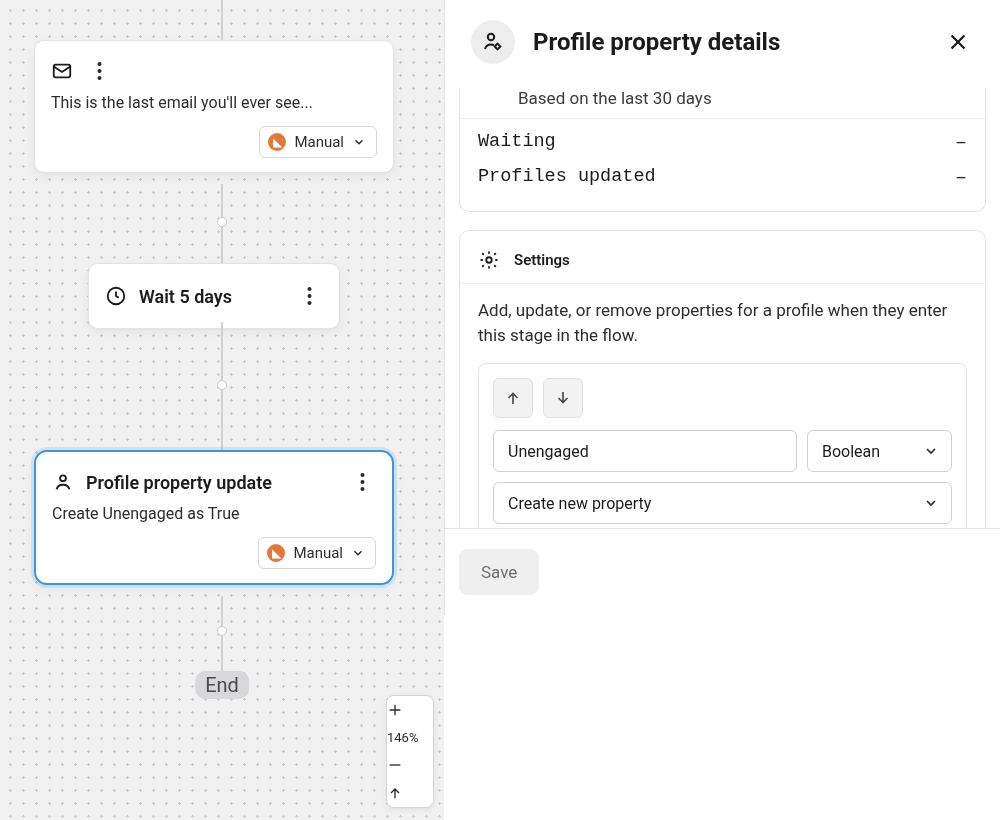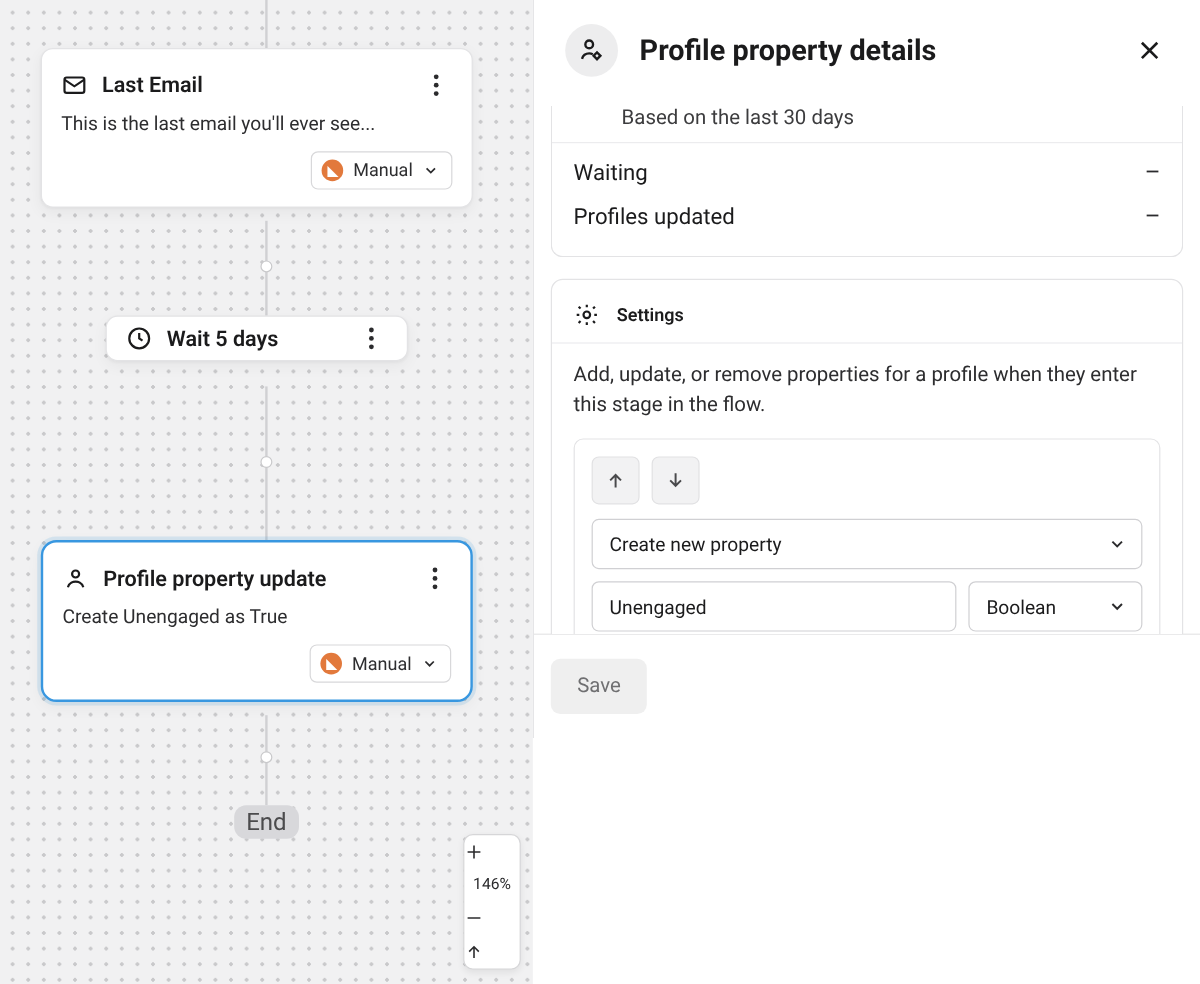--- a/index.html
+++ b/index.html
@@ -37,21 +37,21 @@
     box-shadow: 0 1px 2px rgba(0,0,0,0.03), 0 4px 12px rgba(0,0,0,0.05);
   }
   .node.selected {
     border:2px solid #3897e0;
     box-shadow: 0 0 0 3px rgba(56,151,224,0.15), 0 4px 12px rgba(0,0,0,0.05);
   }
   .node-head {
     display:flex; align-items:center; gap:12px;
     padding:16px 16px 8px 16px;
   }
-  .node-head.compact { padding:4px 16px; }
+  .node-head.compact { padding:18px 16px; }
   .node-title { font-size:18px; font-weight:650; color:#1b1b1c; flex:1; }
   .node-kebab {
     width:28px; height:28px; display:flex; align-items:center; justify-content:center;
     cursor:pointer; border-radius:4px; font-size:22px; line-height:1; color:#2b2b2d;
   }
   .node-body {
     padding:0 16px 14px 16px;
     font-size:16px; color:#2d2d2f;
   }
   .node-footer {
@@ -78,21 +78,21 @@
     font-size:20px; padding:2px 10px; border-radius:10px;
   }
   .zoom-ctrl {
     position:absolute; right:10px; bottom:12px;
     width:48px;
     background:#fff; border:1px solid #d6d6d8; border-radius:8px;
     display:flex; flex-direction:column; align-items:center;
     box-shadow:0 2px 6px rgba(0,0,0,0.07);
   }
   .zoom-ctrl > div {
-    width:100%; text-align:center; padding:6px 0; font-size:16px; color:#2b2b2d;
+    width:100%; padding:6px 0; font-size:16px; color:#2b2b2d;
   }
   .zoom-ctrl .clickable { cursor:pointer; }
   .zoom-ctrl .val { font-size:13px; }
 
   
   .panel {
     width:556px; height:615px; display:flex; flex-direction:column;
     border-left:1px solid #e5e5e7;
     background:#fff;
   }
@@ -116,22 +116,22 @@
     margin-bottom:18px;
     background:#fff;
   }
   .card.truncated-top {
     border-top:none; border-top-left-radius:0; border-top-right-radius:0;
     position:relative; overflow:hidden;
   }
   .card .sub { color:#3c3c3e; font-size:17px; padding:0 18px 10px 58px; }
   .card .kvlist { padding:6px 18px 16px 18px; }
   .kv-row {
-    display:flex; align-items:flex-end; justify-content:space-between;
-    font-size:18.5px; color:#1b1b1c; padding:6px 0;
+    display:flex; align-items:flex-start; justify-content:space-between;
+    font-size:18.5px; color:#1b1b1c; padding:6px 0;font-family:Liberation Mono, monospace;
   }
   .kv-dash { color:#2b2b2d; font-size:20px; }
 
   .section-head {
     display:flex; align-items:center; gap:14px;
     padding:18px 18px 12px 18px;
     font-size:15px; font-weight:650; color:#1b1b1c;
   }
   .hr { height:1px; background:#ececee; margin:0; }
 
@@ -193,21 +193,20 @@
   <div class="flowline" style="top:0; height:40px;"></div>
 
   <div class="node" style="left:34px; top:40px; width:360px;">
     <div class="node-head">
       <span>
         <svg width="22" height="22" viewBox="0 0 24 24" fill="none" stroke="#1b1b1c" stroke-width="2">
             <rect x="3" y="5" width="18" height="14" rx="2"></rect>
             <path d="M3 7l9 6 9-6"></path>
           </svg>
       </span>
-      <span class="node-title">Last Email</span>
       <span class="node-kebab">
         <svg width="5" height="20" viewBox="0 0 5 20" fill="#2b2b2d">
             <circle cx="2.5" cy="3" r="2"></circle>
             <circle cx="2.5" cy="10" r="2"></circle>
             <circle cx="2.5" cy="17" r="2"></circle>
           </svg>
       </span>
     </div>
     <div class="node-body">This is the last email you'll ever see...</div>
     <div class="node-footer">
@@ -359,36 +358,36 @@
               </svg>
           </div>
           <div class="sq-btn">
             <svg width="18" height="18" viewBox="0 0 24 24" fill="none" stroke="#4a4a4c" stroke-width="2.2">
                 <path d="M12 4v14M6 12l6 6 6-6"></path>
               </svg>
           </div>
         </div>
 
         <div class="field-row">
-          <div class="select">
-            <span>Create new property</span>
+          <div class="input">
+            <span>Unengaged</span>
+          </div>
+          <div class="select w130">
+            <span>Boolean</span>
             <span class="chev">
               <svg width="16" height="16" viewBox="0 0 24 24" fill="none" stroke="#2b2b2d" stroke-width="2.4">
                   <path d="M6 9l6 6 6-6"></path>
                 </svg>
             </span>
           </div>
         </div>
 
         <div class="field-row">
-          <div class="input">
-            <span>Unengaged</span>
-          </div>
-          <div class="select w130">
-            <span>Boolean</span>
+          <div class="select">
+            <span>Create new property</span>
             <span class="chev">
               <svg width="16" height="16" viewBox="0 0 24 24" fill="none" stroke="#2b2b2d" stroke-width="2.4">
                   <path d="M6 9l6 6 6-6"></path>
                 </svg>
             </span>
           </div>
         </div>
 
         <div class="field-row" style="margin-bottom:0">
           <div class="select">

